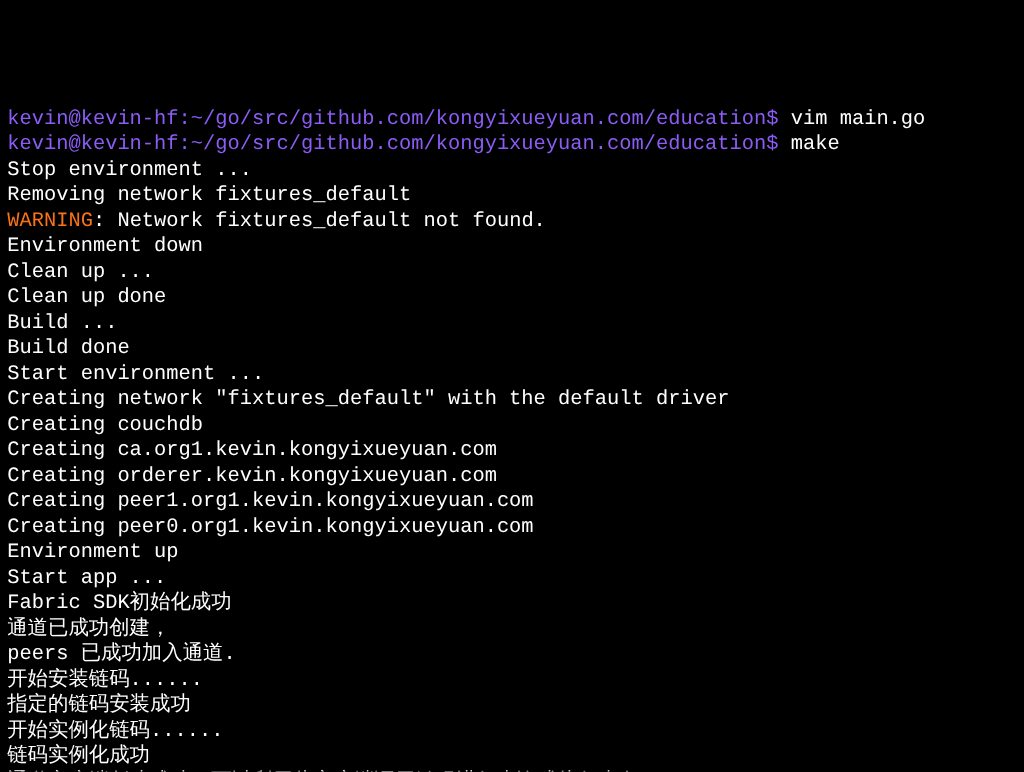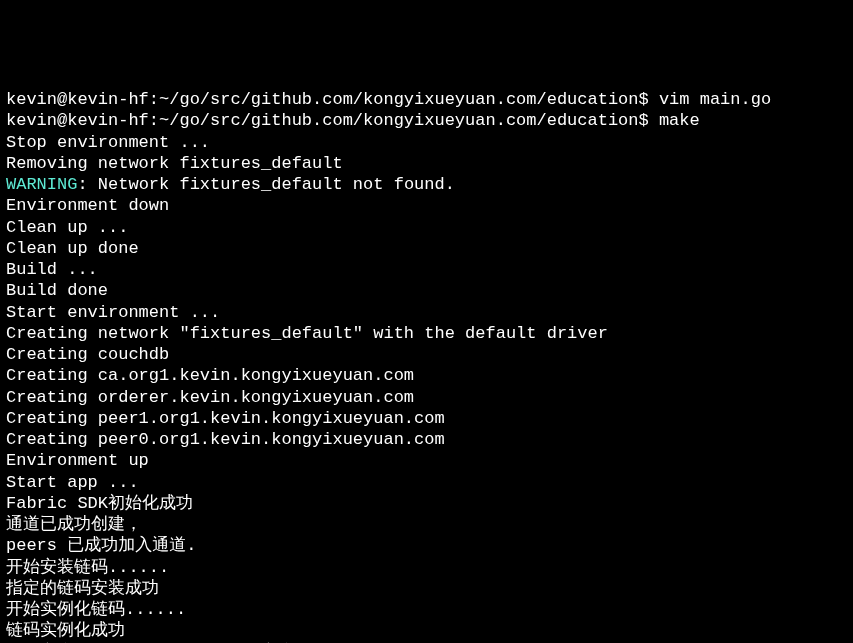--- a/index.html
+++ b/index.html
@@ -13,25 +13,25 @@
       font-family: "Consolas", "Monaco", "Courier New", monospace;
       font-size: 17px;
       line-height: 1.25;
       padding: 4px 6px;
       white-space: pre;
       width: 853px;
       height: 643px;
       overflow: hidden;
     }
     .prompt {
-      color: #ffffff;
+      color: #8b5cf6;
       margin-top: 48px;
     }
     .warning {
-      color: #5eead4;
+      color: #f97316;
     }
     .line {
       display: block;
     }
   </style>
 </head>
 <body>
 
 
 

